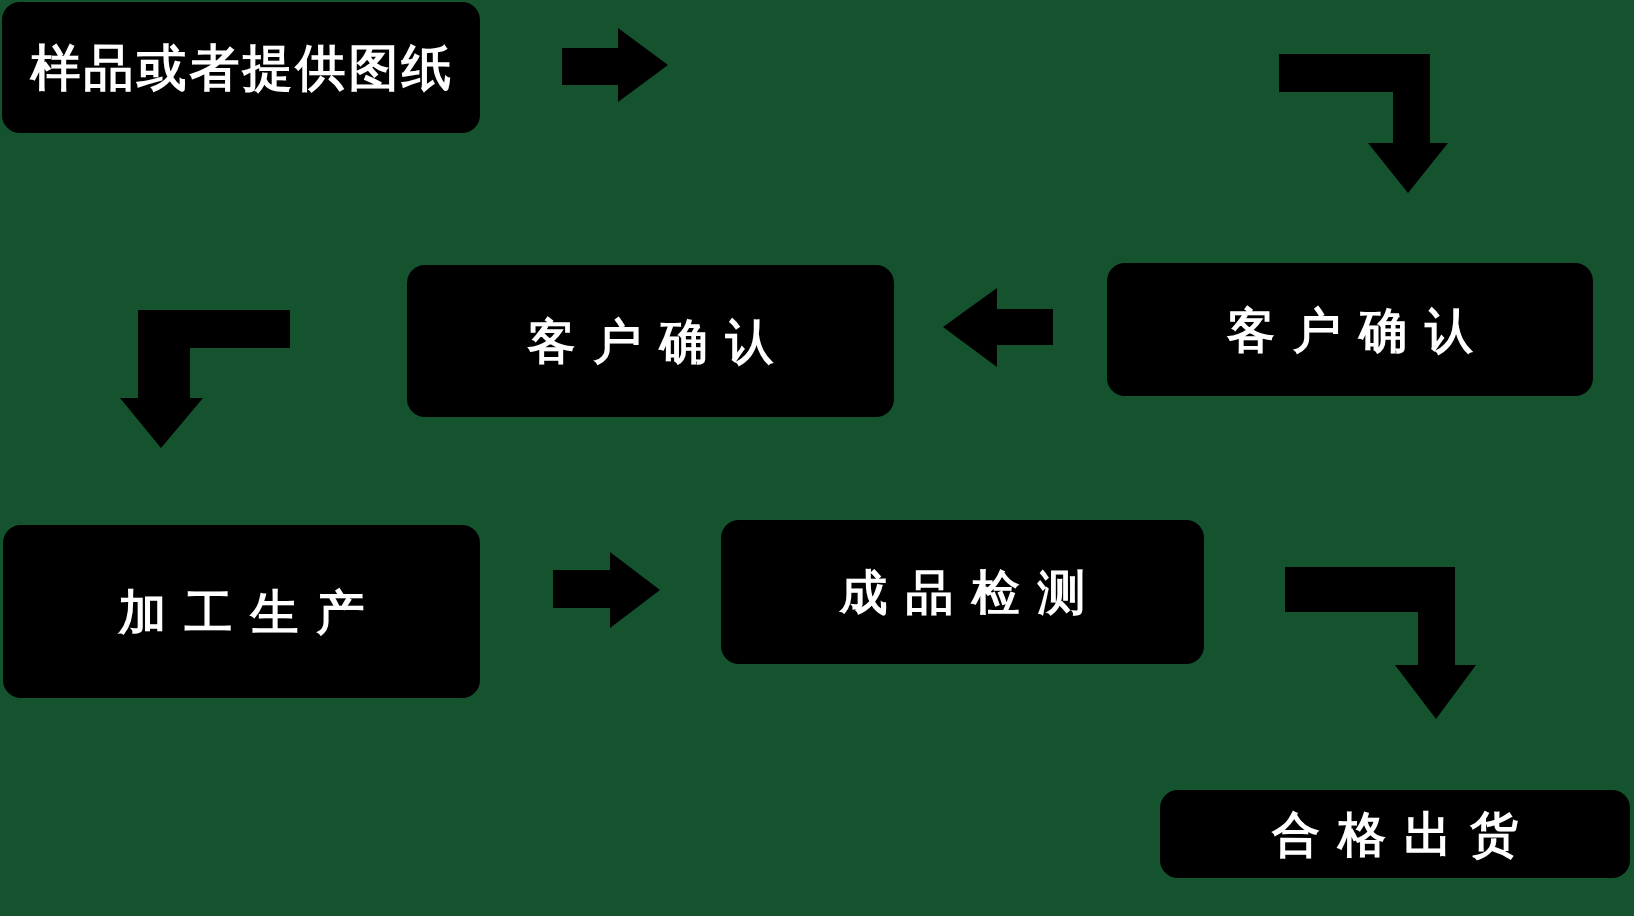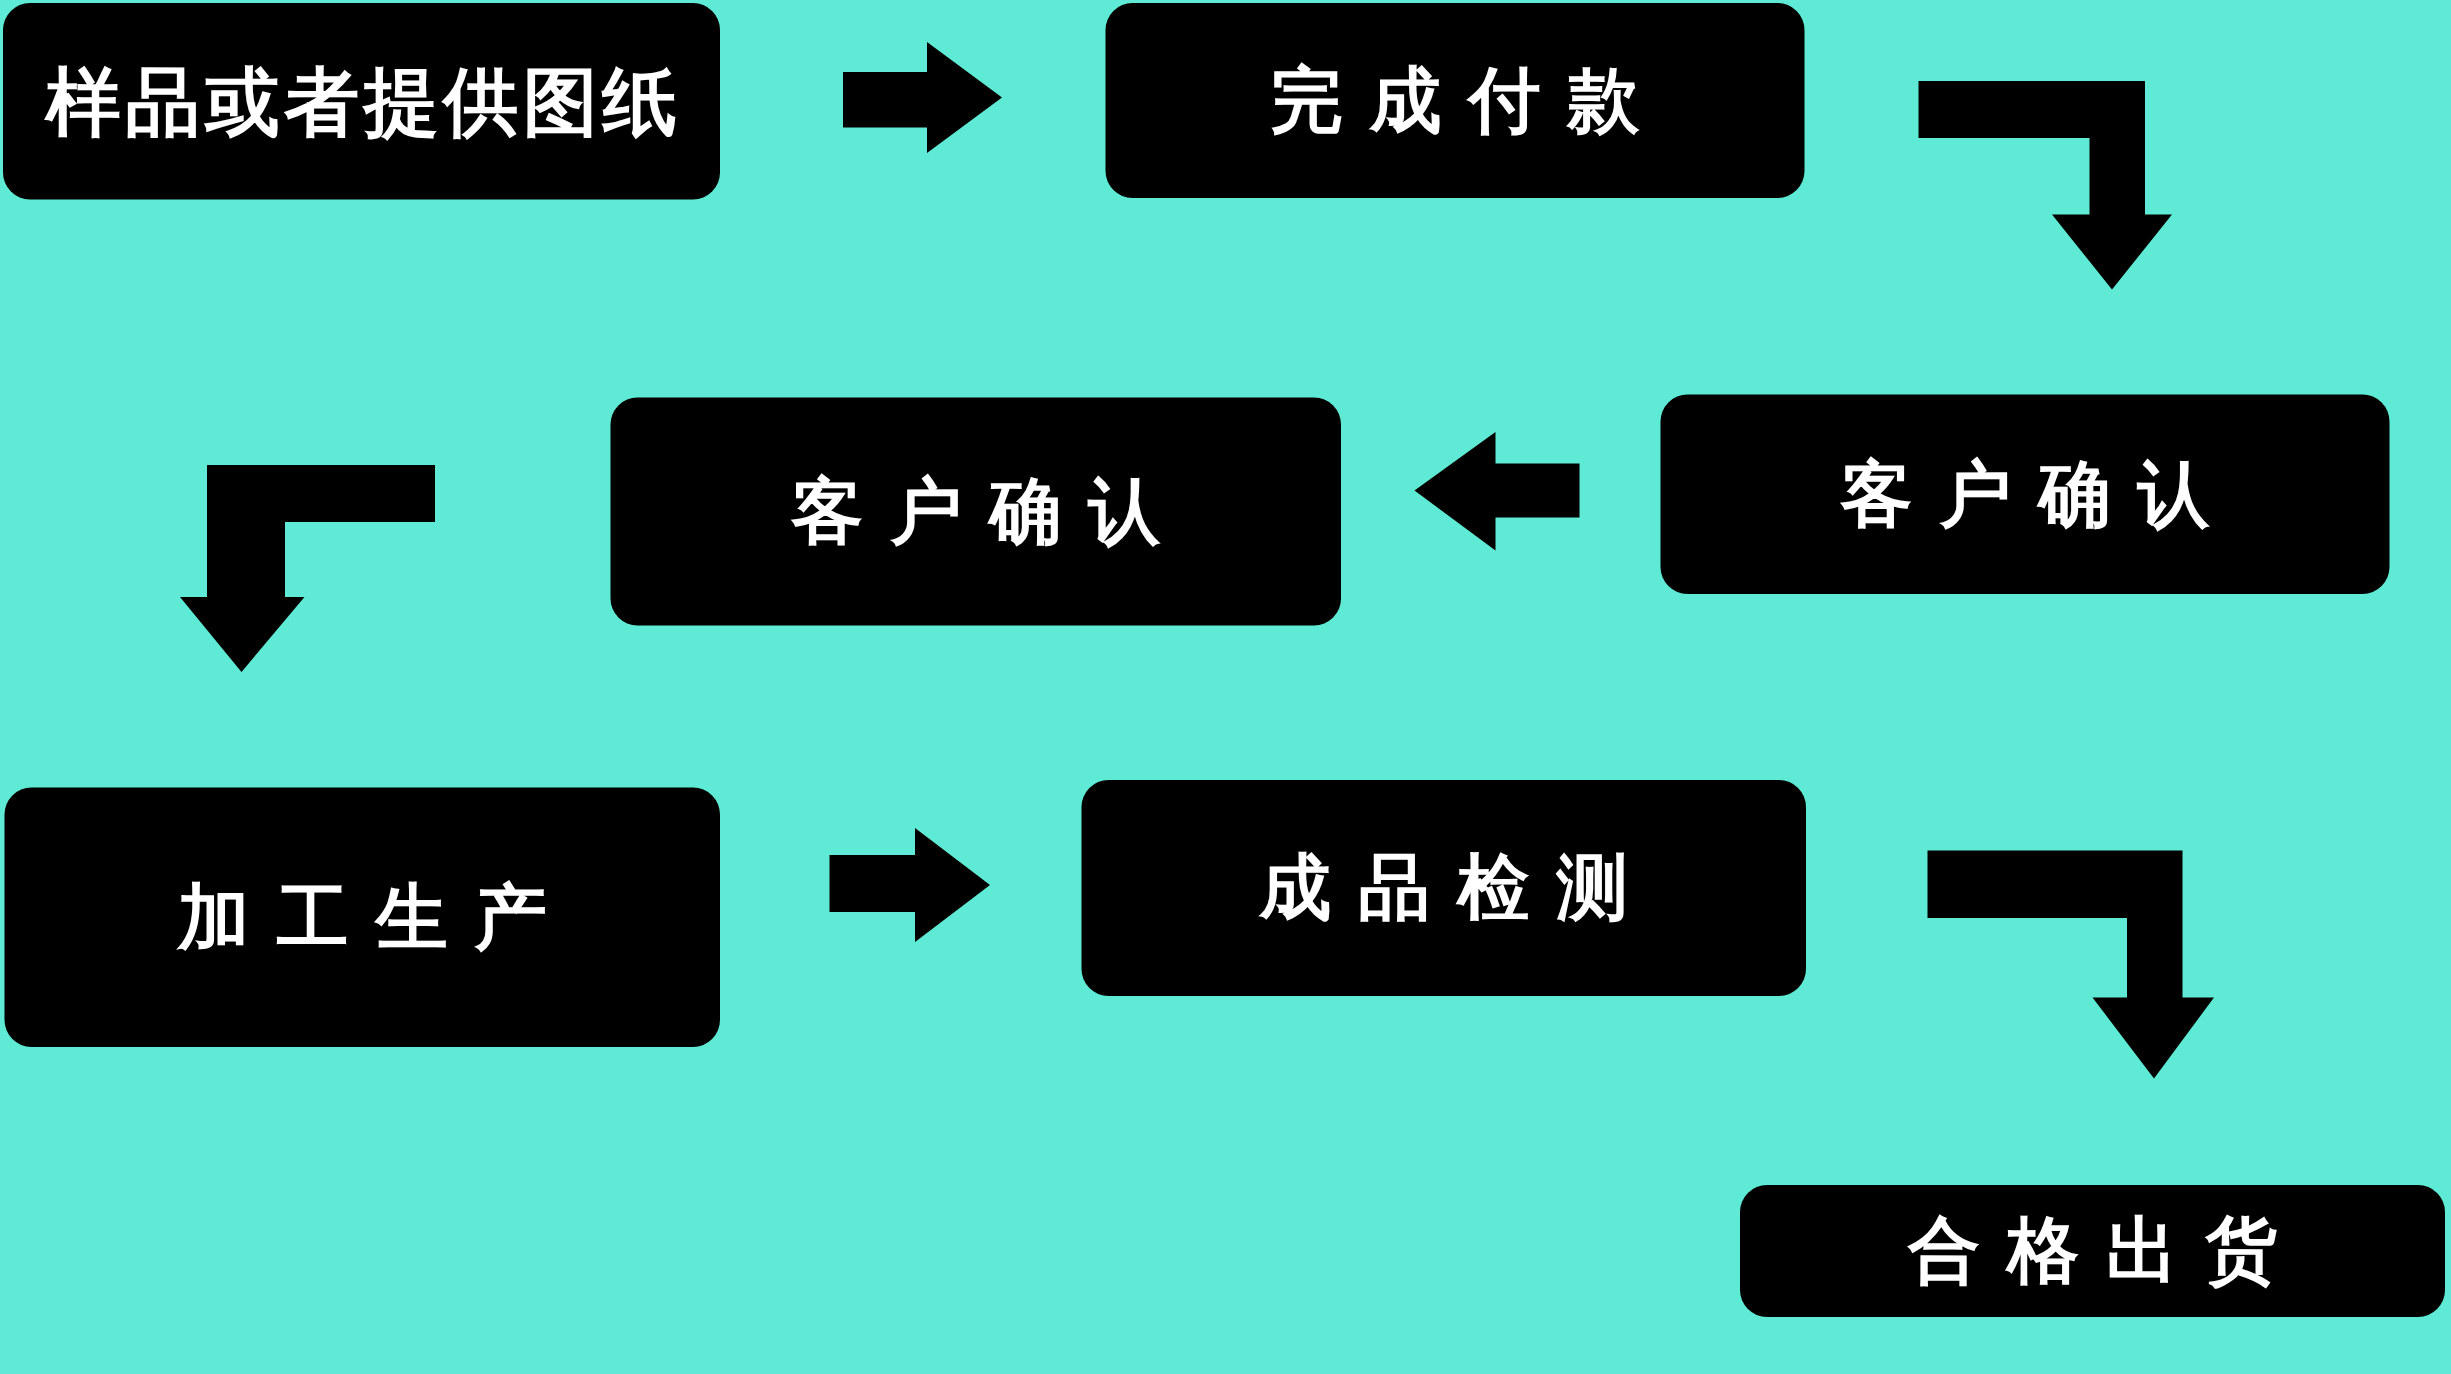--- a/index.html
+++ b/index.html
@@ -5,21 +5,21 @@
   html, body {
     margin: 0;
     padding: 0;
     background: #ffffff;
     font-family: "DejaVu Sans", "Liberation Sans", sans-serif;
   }
   #canvas {
     position: relative;
     width: 1634px;
     height: 916px;
-    background: #5eead4;
+    background: #14532d;
     overflow: hidden;
   }
   #connector-layer {
     position: absolute;
     left: 0;
     top: 0;
     width: 1634px;
     height: 916px;
     display: block;
   }
@@ -64,21 +64,20 @@
     <polygon class="arrow" points="562,48 618,48 618,28 668,65 618,102 618,85 562,85"></polygon>
     <polygon class="arrow" points="1279,54 1430,54 1430,143 1448,143 1408,193 1368,143 1393,143 1393,92 1279,92"></polygon>
     <polygon class="arrow" points="1053,309 997,309 997,288 943,327 997,367 997,345 1053,345"></polygon>
     <polygon class="arrow" points="138,310 290,310 290,348 190,348 190,398 203,398 161,448 120,398 138,398"></polygon>
     <polygon class="arrow" points="553,570 610,570 610,552 660,590 610,628 610,608 553,608"></polygon>
     <polygon class="arrow" points="1285,567 1455,567 1455,665 1476,665 1436,719 1395,665 1418,665 1418,612 1285,612"></polygon>
   </svg>
 
   <div class="node wide" id="node-1">样品或者提供图纸</div>
 
-  <div class="node four" id="node-2">完成付款</div>
 
   <div class="node four" id="node-3">客户确认</div>
 
   <div class="node four" id="node-4">客户确认</div>
 
   <div class="node four" id="node-5">加工生产</div>
 
   <div class="node four" id="node-6">成品检测</div>
 
   <div class="node four" id="node-7">合格出货</div>

